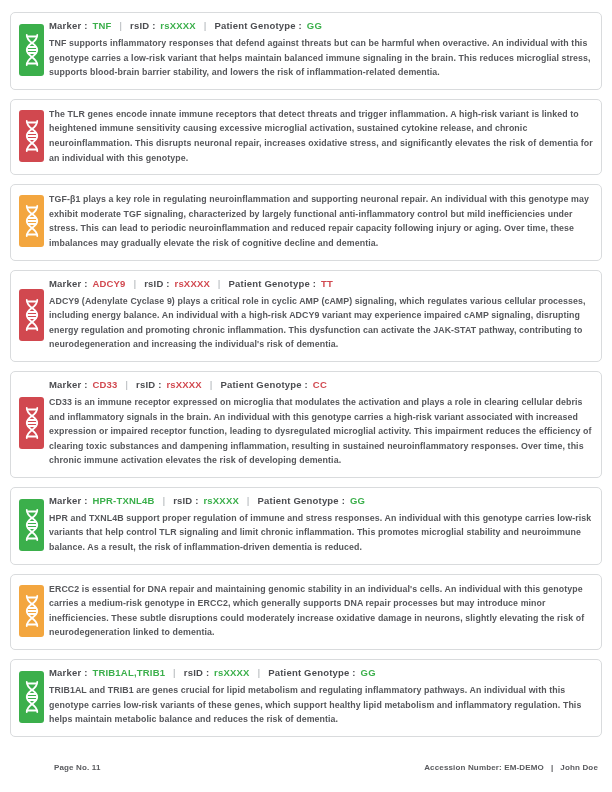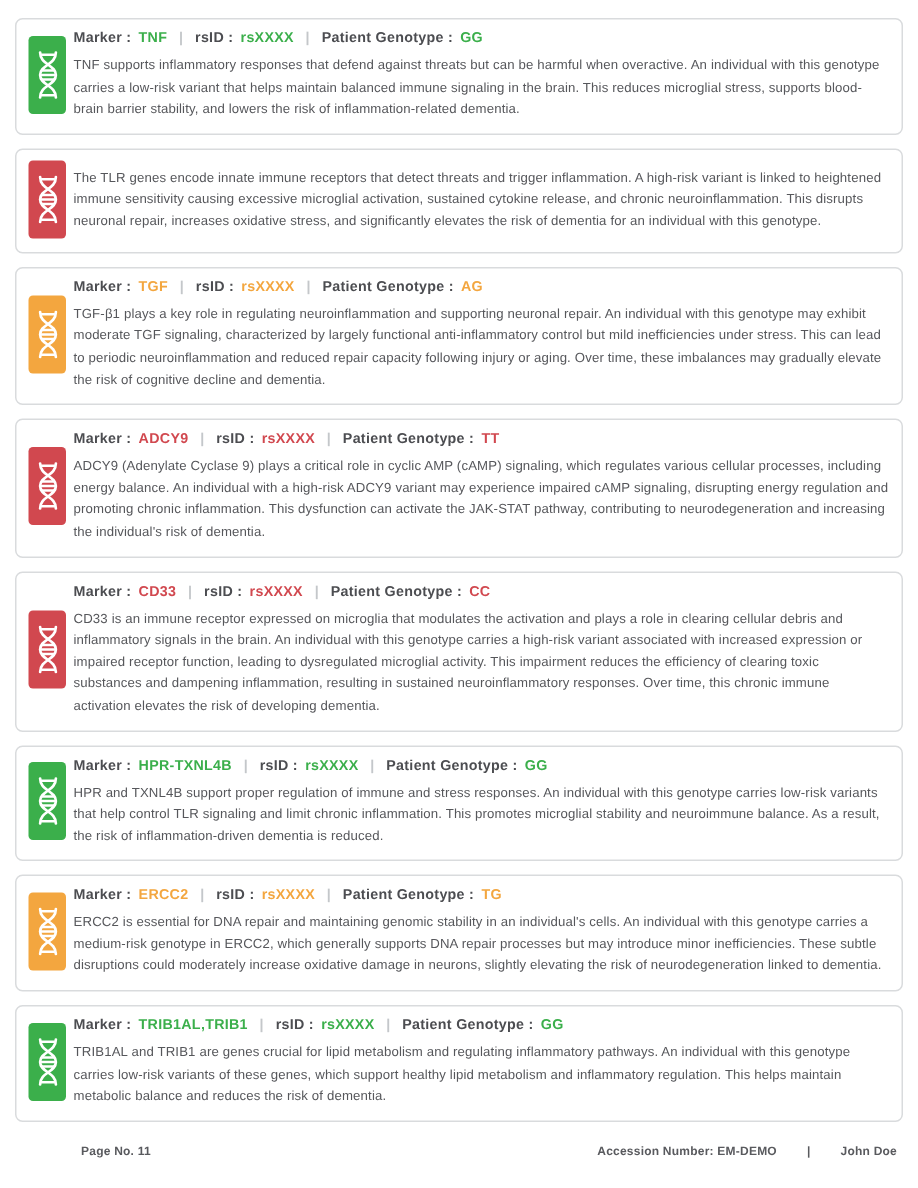--- a/index.html
+++ b/index.html
@@ -38,21 +38,21 @@
     letter-spacing: 0.2px;
     margin-bottom: 5px;
     white-space: nowrap;
   }
   .card-header .lbl { color: #4c4d51; }
   .card-header .val { margin-left: 2px; text-align: center; }
   .card-header .pipe { color: #c4c7ca; margin: 0 5px; }
 
   .desc {
     font-size: 8.8px;
-    font-weight: 400;
+    font-weight: 700;
     line-height: 14.6px;
     color: #56575b;
     letter-spacing: 0.1px;
     text-align: left;
   }
 
   
   .risk-green  { --accent: var(--green,  #3baf4b); }
   .risk-red    { --accent: var(--red,    #d1484f); }
   .risk-orange { --accent: var(--orange, #f3a63f); }
@@ -64,21 +64,21 @@
     left: 14px; right: 14px;
     bottom: 20px;
     display: flex;
     justify-content: space-between;
     font-size: 8px;
     font-weight: 600;
     color: #595a5e;
     letter-spacing: 0.15px;
     padding-left: 40px;
   }
-  .footer-right { display: flex; gap: 20px; align-items: center; }
+  .footer-right { display: flex; gap: 7px; align-items: center; }
   .footer-right .fpipe { color: #595a5e; }
 </style>
 </head>
 <body>
 
 <div class="page">
   <div>
 
     <div class="card risk-green">
       <div class="dna-badge">
@@ -130,30 +130,20 @@
           <path d="M5 2 C5 13 19 13 19 22 C19 31 5 31 5 42"></path>
           <path d="M19 2 C19 13 5 13 5 22 C5 31 19 31 19 42"></path>
           <line x1="6.5" y1="4" x2="17.5" y2="4"></line>
           <line x1="7" y1="18" x2="17" y2="18"></line>
           <line x1="6" y1="22" x2="18" y2="22"></line>
           <line x1="7" y1="26" x2="17" y2="26"></line>
           <line x1="6.5" y1="40" x2="17.5" y2="40"></line>
         </svg>
       </div>
       <div class="card-body">
-        <div class="card-header">
-          <span class="lbl">Marker :</span>
-          <span class="val">TGF</span>
-          <span class="pipe">|</span>
-          <span class="lbl">rsID :</span>
-          <span class="val">rsXXXX</span>
-          <span class="pipe">|</span>
-          <span class="lbl">Patient Genotype :</span>
-          <span class="val">AG</span>
-        </div>
         <p class="desc">TGF-β1 plays a key role in regulating neuroinflammation and supporting neuronal repair. An individual with this genotype may exhibit moderate TGF signaling, characterized by largely functional anti-inflammatory control but mild inefficiencies under stress. This can lead to periodic neuroinflammation and reduced repair capacity following injury or aging. Over time, these imbalances may gradually elevate the risk of cognitive decline and dementia.</p>
       </div>
     </div>
 
     <div class="card risk-red">
       <div class="dna-badge">
         <svg width="18" height="42" viewBox="0 0 24 44" fill="none" stroke="#ffffff" stroke-width="2.4" stroke-linecap="round">
           <path d="M5 2 C5 13 19 13 19 22 C19 31 5 31 5 42"></path>
           <path d="M19 2 C19 13 5 13 5 22 C5 31 19 31 19 42"></path>
           <line x1="6.5" y1="4" x2="17.5" y2="4"></line>
@@ -238,30 +228,20 @@
           <path d="M5 2 C5 13 19 13 19 22 C19 31 5 31 5 42"></path>
           <path d="M19 2 C19 13 5 13 5 22 C5 31 19 31 19 42"></path>
           <line x1="6.5" y1="4" x2="17.5" y2="4"></line>
           <line x1="7" y1="18" x2="17" y2="18"></line>
           <line x1="6" y1="22" x2="18" y2="22"></line>
           <line x1="7" y1="26" x2="17" y2="26"></line>
           <line x1="6.5" y1="40" x2="17.5" y2="40"></line>
         </svg>
       </div>
       <div class="card-body">
-        <div class="card-header">
-          <span class="lbl">Marker :</span>
-          <span class="val">ERCC2</span>
-          <span class="pipe">|</span>
-          <span class="lbl">rsID :</span>
-          <span class="val">rsXXXX</span>
-          <span class="pipe">|</span>
-          <span class="lbl">Patient Genotype :</span>
-          <span class="val">TG</span>
-        </div>
         <p class="desc">ERCC2 is essential for DNA repair and maintaining genomic stability in an individual's cells. An individual with this genotype carries a medium-risk genotype in ERCC2, which generally supports DNA repair processes but may introduce minor inefficiencies. These subtle disruptions could moderately increase oxidative damage in neurons, slightly elevating the risk of neurodegeneration linked to dementia.</p>
       </div>
     </div>
 
     <div class="card risk-green">
       <div class="dna-badge">
         <svg width="18" height="42" viewBox="0 0 24 44" fill="none" stroke="#ffffff" stroke-width="2.4" stroke-linecap="round">
           <path d="M5 2 C5 13 19 13 19 22 C19 31 5 31 5 42"></path>
           <path d="M19 2 C19 13 5 13 5 22 C5 31 19 31 19 42"></path>
           <line x1="6.5" y1="4" x2="17.5" y2="4"></line>

